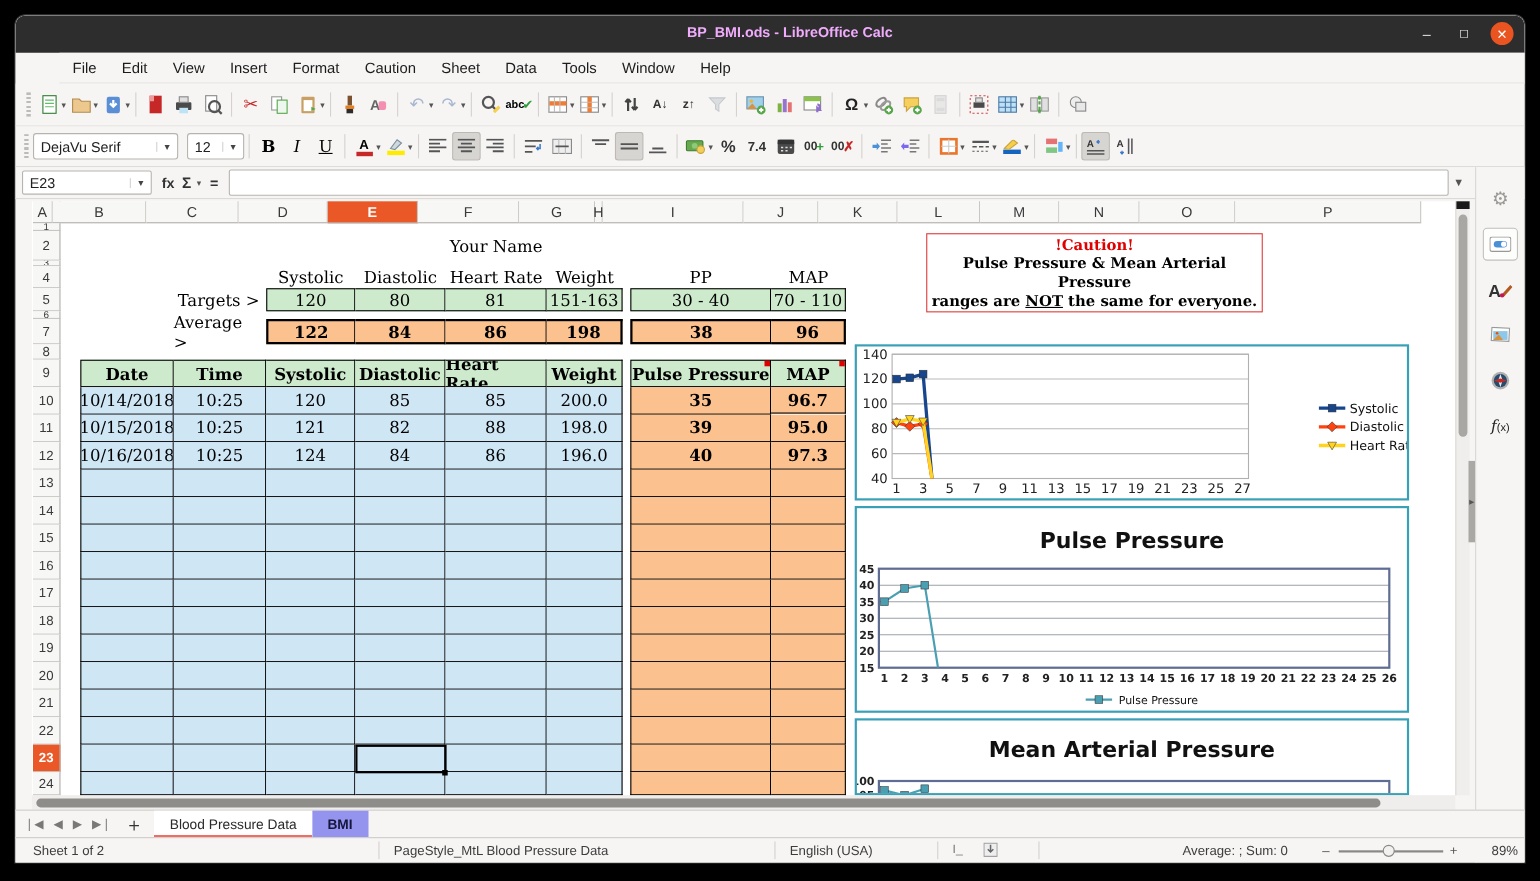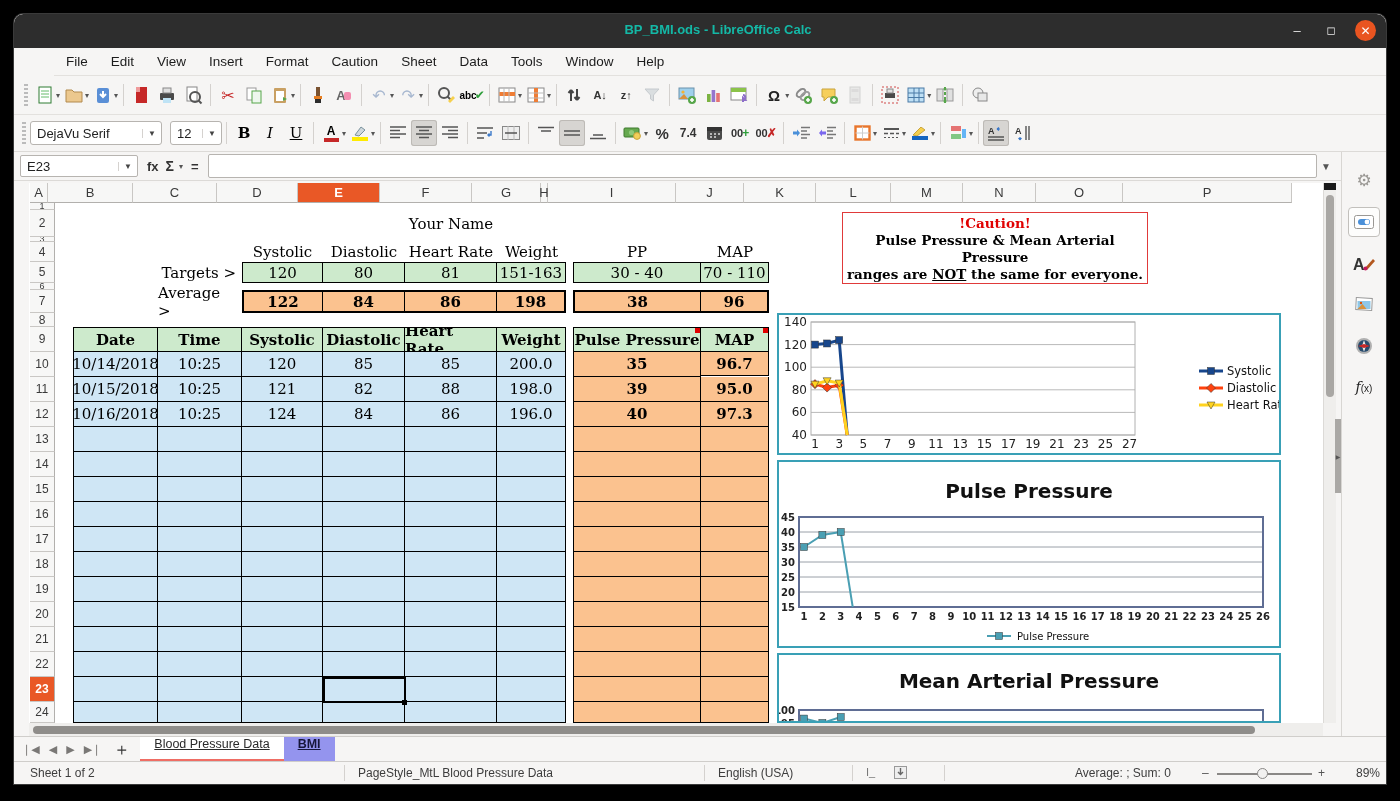--- a/index.html
+++ b/index.html
@@ -2,21 +2,21 @@
 <html><head>
 <meta charset="utf-8">
 <style>
   html,body{margin:0;padding:0;background:#000;}
   .screen{position:relative;width:1400px;height:801px;background:#000;overflow:hidden;
           font-family:"Liberation Sans", sans-serif;-webkit-font-smoothing:antialiased;}
   .window{position:absolute;left:14px;top:14px;width:1372px;height:770px;background:#f6f5f4;
           border-radius:9px 9px 0 0;overflow:hidden;box-shadow:0 0 0 1px #3a3a3a;}
   
   .titlebar{position:absolute;left:0;top:0;width:100%;height:34px;background:#2d2d2d;border-radius:9px 9px 0 0;}
-  .titlebar .title{position:absolute;left:0;right:0;top:8px;text-align:center;color:#14b8a6;font-weight:bold;font-size:13px;margin-left:36px;}
+  .titlebar .title{position:absolute;left:0;right:0;top:8px;text-align:center;color:#f0abfc;font-weight:bold;font-size:13px;margin-left:36px;}
   .winbtns{position:absolute;right:10px;top:6px;display:flex;gap:14px;align-items:center;}
   .winbtn{color:#e8e8e8;font-size:13px;width:20px;height:20px;display:flex;align-items:center;justify-content:center;}
   .closebtn{width:21px;height:21px;border-radius:50%;background:#e95420;color:#fff;font-size:12px;display:flex;align-items:center;justify-content:center;}
   
   .menubar{position:absolute;left:0;top:34px;width:100%;height:28px;background:#f6f5f4;display:flex;align-items:center;padding-left:12px;gap:23px;font-size:13.5px;color:#1c1c1c;border-bottom:1px solid #e3e1de;box-sizing:border-box;margin-left:40px;}
   
   .toolbar{position:absolute;left:0;width:100%;background:#f6f5f4;display:flex;align-items:center;box-sizing:border-box;}
   .tb1{top:62px;height:39px;padding-left:10px;border-bottom:1px solid #e3e1de;}
   .tb2{top:101px;height:37px;padding-left:8px;border-bottom:1px solid #dcdad7;}
   .grip{width:4px;height:22px;margin-right:4px;background:repeating-linear-gradient(#bbb 0 2px,transparent 2px 4px);}
@@ -55,21 +55,21 @@
   .vthumb{position:absolute;left:1.5px;top:12px;width:8px;height:202px;background:#a9a7a4;border-radius:5px;}
   .vsplit{position:absolute;left:0;top:0;width:12px;height:7px;background:#1a1a1a;}
   .hscroll{position:absolute;left:15px;top:709px;width:1294px;height:13px;background:#efeeec;}
   .hthumb{position:absolute;left:4px;top:2.5px;width:1222px;height:8px;background:#8f8d8a;border-radius:5px;}
   .sidegrip{position:absolute;left:1321px;top:405px;width:6px;height:74px;background:#aaa8a5;display:flex;align-items:center;justify-content:center;color:#555;font-size:6px;}
   .sidebar{position:absolute;left:1327px;top:138px;width:45px;height:632px;background:#f6f5f4;border-left:1px solid #d8d6d3;display:flex;flex-direction:column;align-items:center;padding-top:14px;gap:13px;box-sizing:border-box;}
   .sbi{width:30px;height:28px;display:flex;align-items:center;justify-content:center;}
   .tabbar{position:absolute;left:0;top:722px;width:1372px;height:25px;background:#f6f5f4;border-top:1px solid #d0cecb;display:flex;align-items:stretch;font-size:12.5px;color:#2a2a2a;}
   .tabnav{display:flex;align-items:center;gap:9px;padding:0 10px 0 8px;color:#7a7876;font-size:11px;}
   .addtab{font-size:17px;color:#333;padding:0 10px 0 2px;display:flex;align-items:center;}
-  .sheettab{display:flex;padding:0 14px;position:relative;text-decoration:underline;}
+  .sheettab{display:flex;align-items:center;padding:0 14px;position:relative;}
   .tab-active{background:#fff;box-shadow:inset 0 -3px 0 #ef6d64;}
   .tab-bmi{background:#9494ee;color:#16163a;font-weight:bold;}
   .statusbar{position:absolute;left:0;top:747px;width:1372px;height:23px;background:#f6f5f4;border-top:1px solid #cfcdca;font-size:12px;color:#3d3d3d;}
   .statusbar .sit{position:absolute;top:4px;}
   .sdiv{position:absolute;top:3px;width:1px;height:16px;background:#d4d1ce;}
   .zoomline{position:absolute;top:11px;height:2px;background:#8a8886;}
   .zoomknob{position:absolute;top:6px;width:11px;height:11px;border-radius:50%;background:#f2f1f0;border:1px solid #8a8886;box-sizing:border-box;}
   svg{display:block;}
 </style>
 </head>

